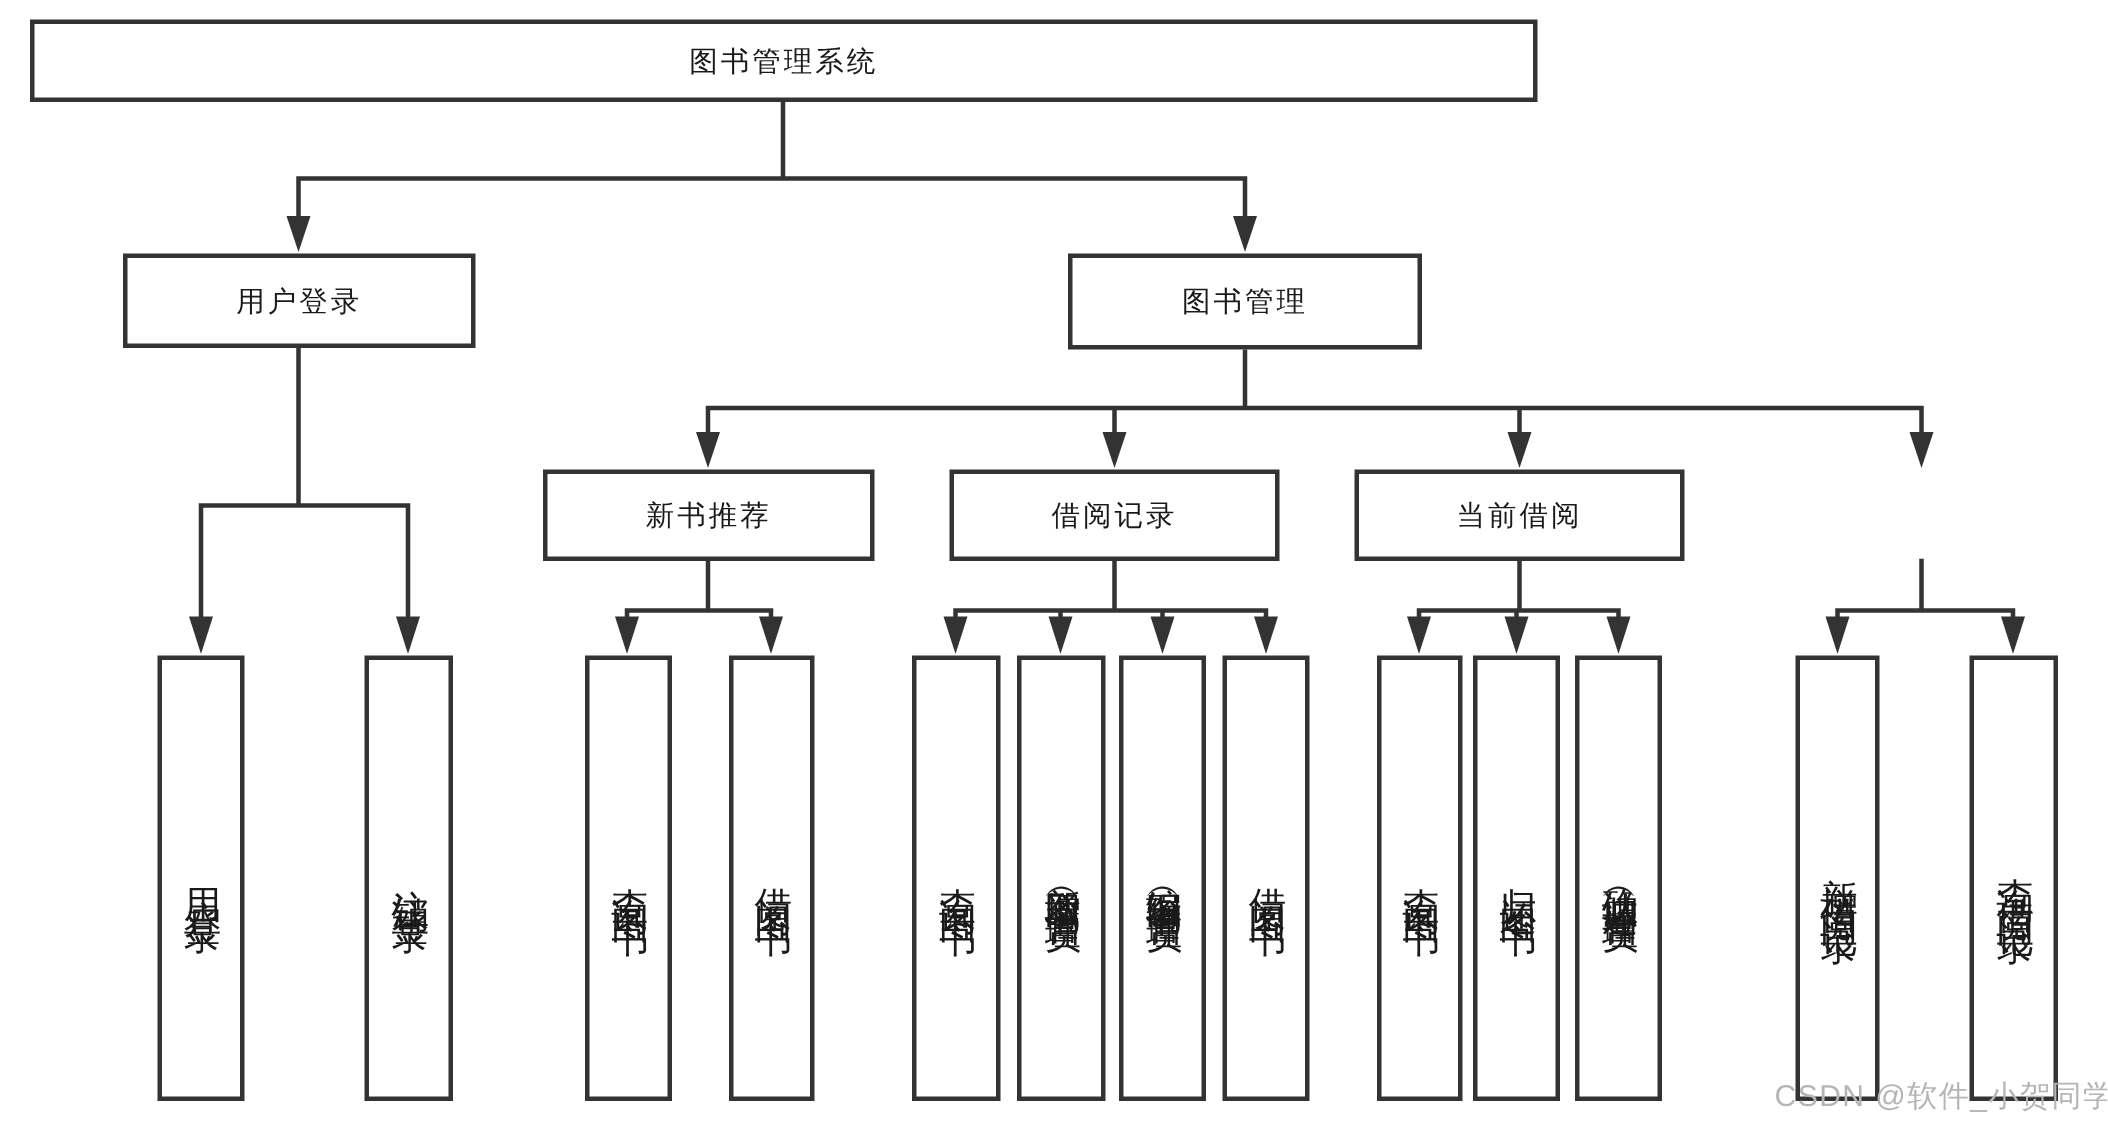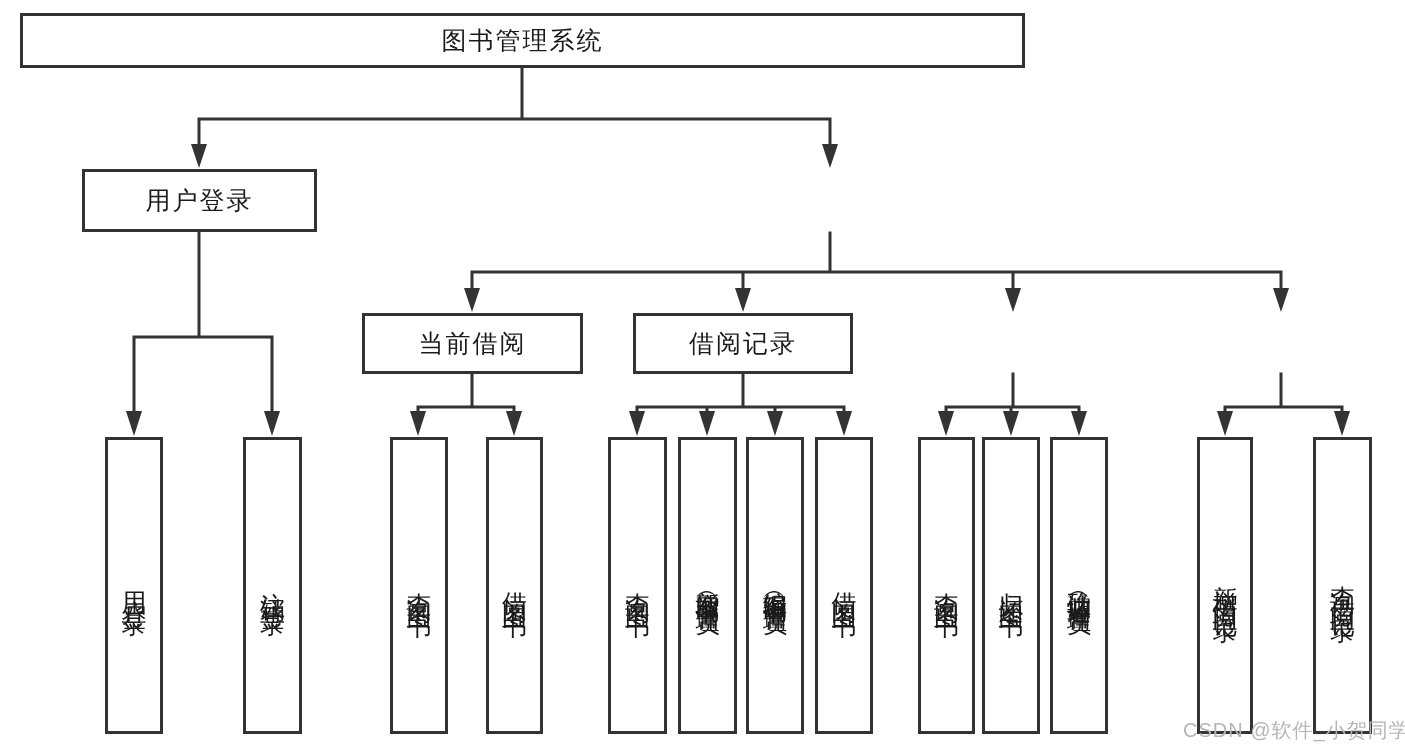--- a/index.html
+++ b/index.html
@@ -14,21 +14,21 @@
   .connectors path{stroke:#333333;stroke-width:3;fill:none;stroke-linecap:square;}
   .connectors polygon{fill:#333333;stroke:none;}
   .box{
     position:absolute;
     background:#ffffff;
     border:3px solid #333333;
     box-sizing:border-box;
     display:flex;align-items:center;justify-content:center;
     color:#1a1a1a;
   }
-  .hbox{font-size:25px;letter-spacing:2px;white-space:nowrap;}
+  .hbox{font-size:19px;letter-spacing:2px;white-space:nowrap;}
   .vbox{
     writing-mode:vertical-rl;
     text-orientation:mixed;
     font-size:25px;
     letter-spacing:7px;
     line-height:1;
   }
   .vbox.long{font-size:24px;letter-spacing:3px;}
   .watermark{
     position:absolute;
@@ -84,23 +84,25 @@
     <g>
       <path d="M1281 374 V407 M1225 407 H1342 M1225 407 V412 M1342 407 V412"></path>
       <polygon points="1217,411 1233,411 1225,436"></polygon>
       <polygon points="1334,411 1350,411 1342,436"></polygon>
     </g>
   </svg>
 
   <div class="box hbox" style="left:20px;top:13px;width:1005px;height:55px;">图书管理系统</div>
 
   <div class="box hbox" style="left:82px;top:169px;width:235px;height:63px;">用户登录</div>
+  <div class="box hbox" style="left:712px;top:169px;width:236px;height:64px;">图书管理</div>
 
-  <div class="box hbox" style="left:362px;top:313px;width:221px;height:61px;">当前借阅</div>
+  <div class="box hbox" style="left:362px;top:313px;width:221px;height:61px;">新书推荐</div>
   <div class="box hbox" style="left:633px;top:313px;width:220px;height:61px;">借阅记录</div>
+  <div class="box hbox" style="left:903px;top:313px;width:220px;height:61px;">当前借阅</div>
 
   <div class="box vbox" style="left:105px;top:437px;width:58px;height:297px;">用户登录</div>
   <div class="box vbox" style="left:243px;top:437px;width:59px;height:297px;">注销登录</div>
 
   <div class="box vbox" style="left:390px;top:437px;width:58px;height:297px;">查询图书</div>
   <div class="box vbox" style="left:486px;top:437px;width:57px;height:297px;">借阅图书</div>
 
   <div class="box vbox" style="left:608px;top:437px;width:59px;height:297px;">查询图书</div>
   <div class="box vbox long" style="left:678px;top:437px;width:59px;height:297px;">新增图书（管理员）</div>
   <div class="box vbox long" style="left:746px;top:437px;width:58px;height:297px;">编辑图书（管理员）</div>

